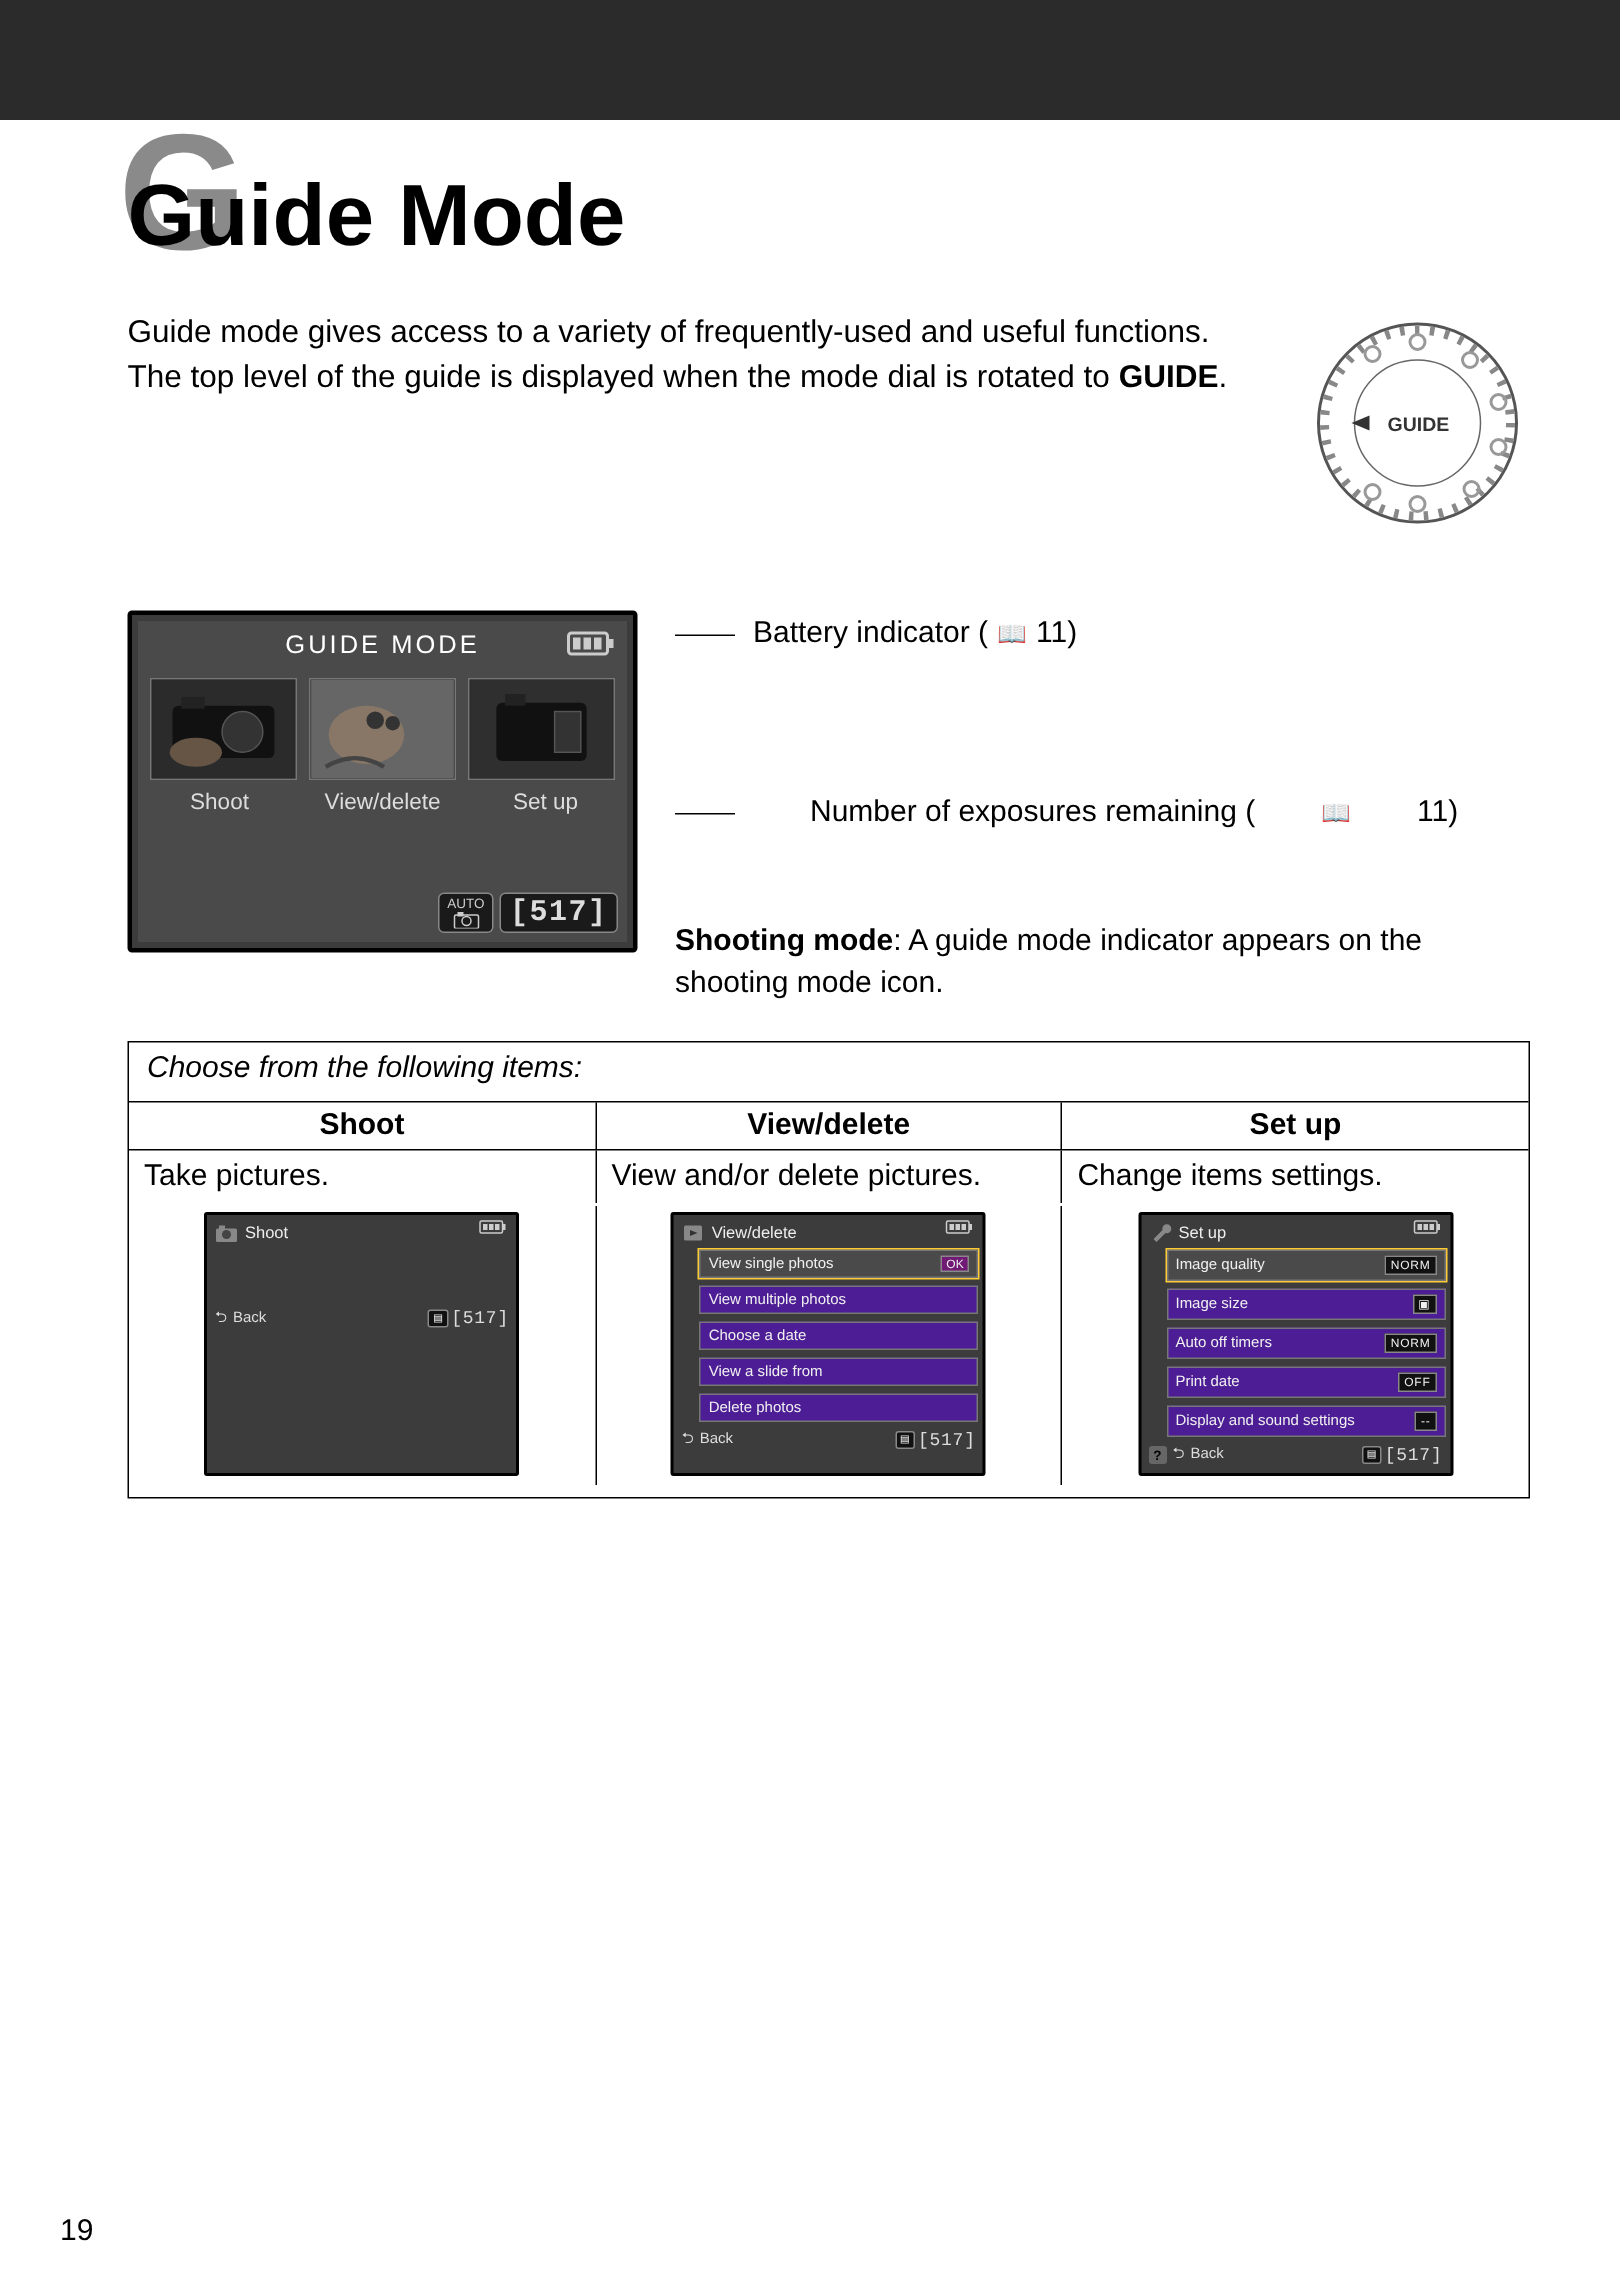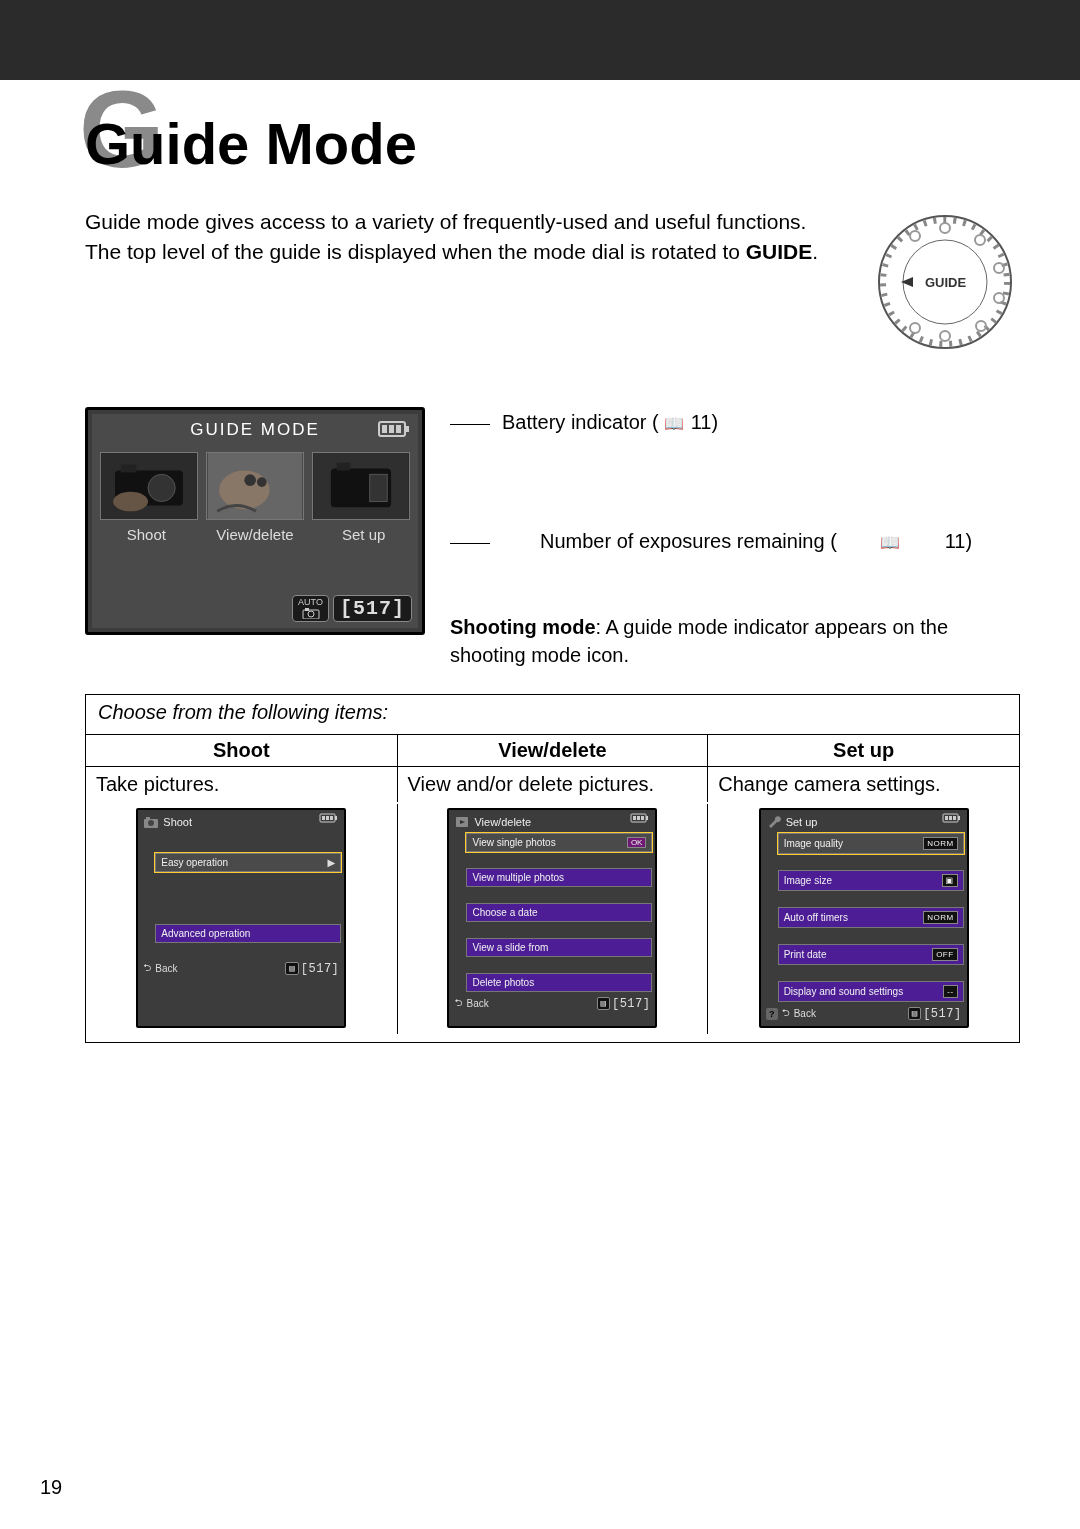--- a/index.html
+++ b/index.html
@@ -77,21 +77,21 @@
   .sub-screen-cell:last-child { border-right: none; }
   .sub-screen {
     width: 210px; background:#3c3c3c; border:2px solid #000; padding:3px; border-radius:2px;
     color:#eee; font-size:11px;
   }
   .ss-title {
     display:flex; align-items:center; gap:4px; padding:2px 2px 4px 2px; position:relative;
   }
   .ss-title .batt { position:absolute; right:2px; top:0; }
   .ss-title-icon { width:16px; height:14px; display:inline-block; }
-  .ss-body { display:flex; flex-direction:column; gap:16px;padding-left:14px; }
+  .ss-body { display:flex; flex-direction:column; gap:5px;padding-left:14px; }
   .ss-item {
     background:#4c1d95; border:1px solid #777; padding:3px 5px;
     display:flex; justify-content:space-between; align-items:center;
     font-size:10px; color:#f0f0f0;
   }
   .ss-item .tag {
     background:#111; border:1px solid #888; font-size:8px; padding:1px 3px; letter-spacing:0.5px;
   }
   .ss-item.selected { outline: 1px solid #ffcc33; background:#4a4a4a; }
   .ss-item .arrow { font-size:10px; color:#ddd; }
@@ -236,21 +236,21 @@
   <div class="items-box">
     <div class="choose-line">Choose from the following items:</div>
     <div class="col-row header">
       <div class="cell c1">Shoot</div>
       <div class="cell c2">View/delete</div>
       <div class="cell c3">Set up</div>
     </div>
     <div class="col-row">
       <div class="cell c1">Take pictures.</div>
       <div class="cell c2">View and/or delete pictures.</div>
-      <div class="cell c3">Change camera settings.</div>
+      <div class="cell c3">Change items settings.</div>
     </div>
     <div class="sub-screens-row">
       <div class="sub-screen-cell c1">
         <div class="sub-screen">
           <div class="ss-title">
             <span class="ss-title-icon"><svg viewBox="0 0 16 14">
                     <rect x="1" y="4" width="14" height="9" rx="1" fill="#888"></rect>
                     <circle cx="8" cy="8" r="3" fill="#444"></circle>
                     <rect x="3" y="2" width="4" height="3" fill="#888"></rect>
                   </svg></span>
@@ -259,30 +259,20 @@
                   <svg width="20" height="10" viewBox="0 0 20 10">
                     <rect x="1" y="1" width="15" height="8" rx="1" fill="none" stroke="#ccc"></rect>
                     <rect x="16" y="3" width="2" height="4" fill="#ccc"></rect>
                     <rect x="3" y="3" width="3" height="4" fill="#ccc"></rect>
                     <rect x="7" y="3" width="3" height="4" fill="#ccc"></rect>
                     <rect x="11" y="3" width="3" height="4" fill="#ccc"></rect>
                   </svg>
                 </span>
           </div>
           <div class="ss-spacer"></div>
-          <div class="ss-body">
-            <div class="ss-item selected">
-                  <span>Easy operation</span>
-                  <span class="arrow">▶</span>
-                </div>
-            <div style="height:20px"></div>
-            <div class="ss-item">
-                  <span>Advanced operation</span>
-                </div>
-          </div>
           <div style="height:14px"></div>
           <div class="ss-footer">
             <span class="left">
                   <span>⮌</span>
                   <span>Back</span>
                 </span>
             <span class="right">
                   <span class="chip">▤</span>
                   <span class="count">[<span>517</span>]</span>
                 </span>

